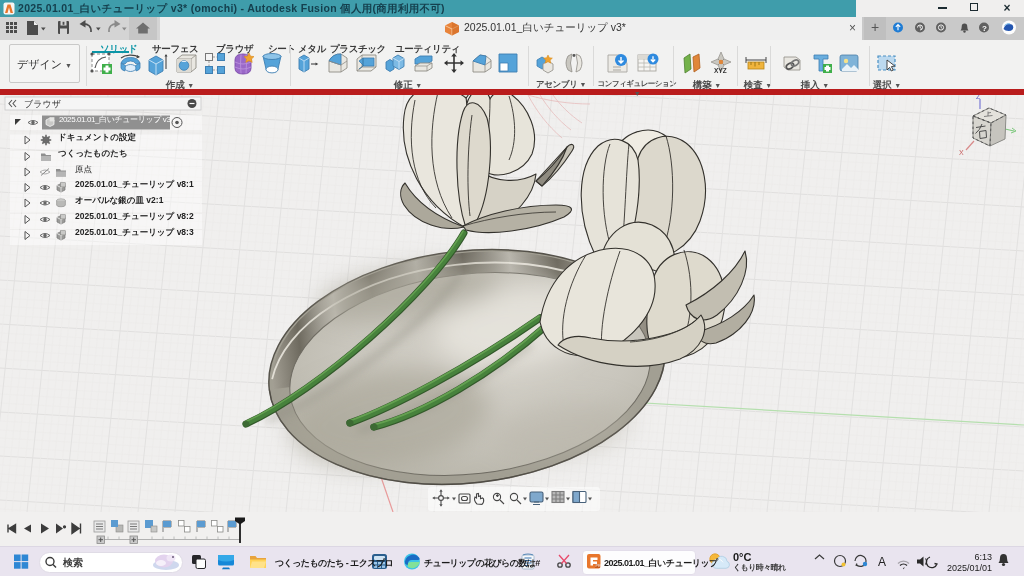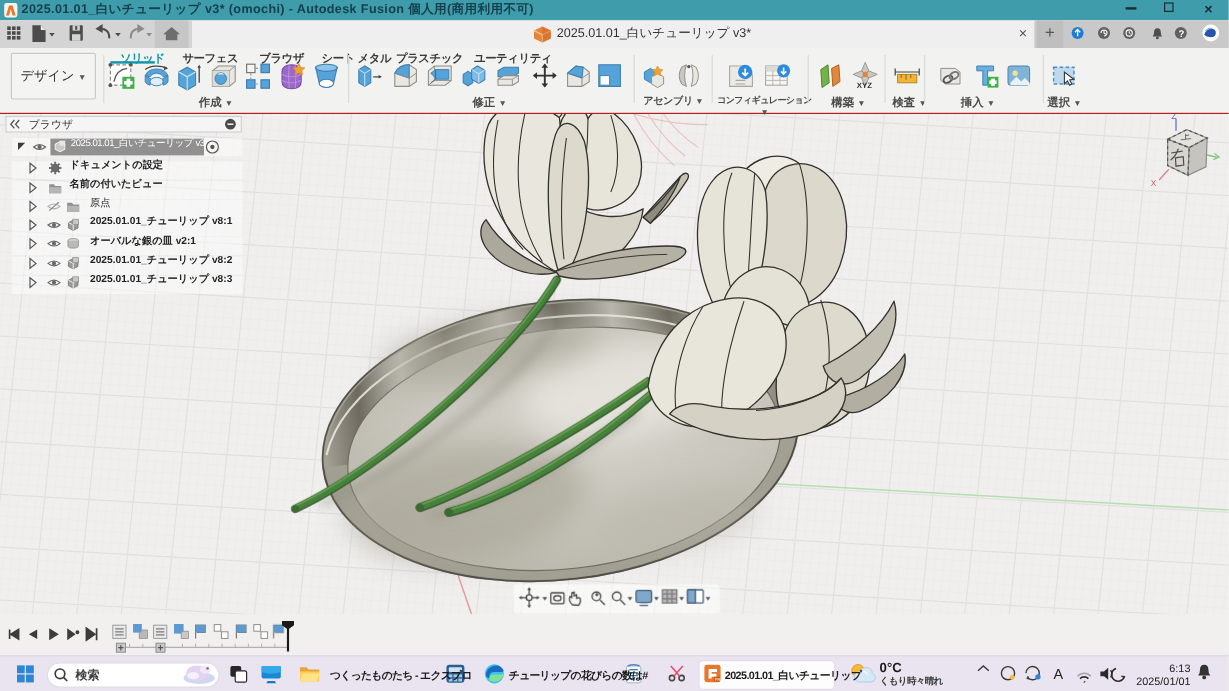--- a/index.html
+++ b/index.html
@@ -1,34 +1,34 @@
 <!DOCTYPE html>
 <html><head><meta charset="utf-8">
 <style>
 html,body{margin:0;padding:0;width:1024px;height:576px;overflow:hidden;
  font-family:"Liberation Sans",sans-serif;-webkit-font-smoothing:antialiased;}
 *{box-sizing:border-box;}
 .abs{position:absolute;}
 #stage{position:relative;width:1024px;height:576px;background:#f0efee;}
 
-#titlebar{left:0;top:0;width:1024px;height:17px;background:#3f9dab;color:#15404e;
+#titlebar{left:0;top:0;width:856px;height:17px;background:#3f9dab;color:#15404e;
  font-size:10.5px;line-height:17px;font-weight:bold;}
 #titlebar .tt{position:absolute;left:18px;top:0;letter-spacing:0.3px;}
 .winbtn{position:absolute;top:0;width:14px;height:17px;color:#1c2b31;font-size:10px;text-align:center;line-height:16px;}
 
 #topbar{left:0;top:17px;width:1024px;height:23px;background:#efefef;}
 #topbar .leftzone{position:absolute;left:0;top:0;width:160px;height:23px;background:#d4d4d4;}
 #topbar .rightzone{position:absolute;left:862px;top:0;width:162px;height:23px;background:#c9c9c9;}
 #hometab{position:absolute;left:129px;top:0;width:28px;height:23px;background:#c6c6c6;}
 #plusbtn{position:absolute;left:864px;top:0;width:22px;height:23px;background:#bfbfbf;color:#555;
  font-size:14px;text-align:center;line-height:21px;}
 .tabtext{position:absolute;left:464px;top:4px;font-size:10.5px;color:#333;font-weight:normal;}
 .tabx{position:absolute;left:849px;top:4px;font-size:11px;color:#555;}
 
-#ribbon{left:0;top:40px;width:1024px;height:55px;background:#f2f2f1;border-bottom:1px solid #b91c1c;}
+#ribbon{left:0;top:40px;width:1024px;height:55px;background:#f2f2f1;border-bottom:6px solid #b91c1c;}
 .rtab{position:absolute;top:2.5px;font-size:9.5px;letter-spacing:-0.4px;color:#3a3a3a;font-weight:bold;}
 .rtab.act{color:#0c96a7;}
 #design{position:absolute;left:9px;top:4px;width:71px;height:39px;background:#f4f4f3;
  border:1px solid #c9c9c8;border-radius:2px;font-size:11px;color:#333;text-align:center;line-height:38px;}
 .glabel{position:absolute;top:39px;font-size:9.5px;color:#4a4a4a;text-align:center;font-weight:bold;}
 .gsep{position:absolute;top:6px;width:1px;height:40px;background:#dadad9;}
 .car{color:#555;font-size:7px;}
 
 #timeline{left:0;top:512px;width:1024px;height:34px;background:#f1f0ef;}
 
@@ -546,21 +546,21 @@
         </g>
 <g transform="translate(56,230.5)">
           <path d="M1,3 L5,1 L9,3 L9,7.5 L5,9.5 L1,7.5 Z" fill="#9a9a98" stroke="#777775" stroke-width="0.7"></path>
           <path d="M1,3 L5,5 L9,3 M5,5 L5,9.5" stroke="#f2f2f2" stroke-width="0.8" fill="none"></path>
           <rect x="4.6" y="0.2" width="4.8" height="4.2" fill="#c9c9c7" stroke="#8a8a88" stroke-width="0.6"></rect>
         </g>
 </svg>
 <div class="abs" style="left:24px;top:2.5px;font-size:9px;color:#333">ブラウザ</div>
 <div class="abs" style="left:59px;top:18.5px;font-size:8px;color:#fff;font-weight:normal;letter-spacing:-0.4px">2025.01.01_白いチューリップ v3</div>
 <div class="abs" style="left:58px;top:36.8px;font-size:8.5px;color:#222;font-weight:bold">ドキュメントの設定</div>
-<div class="abs" style="left:58px;top:53.3px;font-size:8.5px;color:#222;font-weight:bold">名前の付いたビュー</div>
+<div class="abs" style="left:58px;top:53.3px;font-size:8.5px;color:#222;font-weight:bold">つくったものたち</div>
 <div class="abs" style="left:75px;top:68.8px;font-size:8.5px;color:#222;font-weight:normal">原点</div>
 <div class="abs" style="left:75px;top:84.3px;font-size:8.5px;color:#222;font-weight:bold">2025.01.01_チューリップ v8:1</div>
 <div class="abs" style="left:75px;top:99.8px;font-size:8.5px;color:#222;font-weight:bold">オーバルな銀の皿 v2:1</div>
 <div class="abs" style="left:75px;top:116.3px;font-size:8.5px;color:#222;font-weight:bold">2025.01.01_チューリップ v8:2</div>
 <div class="abs" style="left:75px;top:132.3px;font-size:8.5px;color:#222;font-weight:bold">2025.01.01_チューリップ v8:3</div>
     </div>
 
 <div id="titlebar" class="abs">
   <svg class="abs" style="left:3px;top:2px" width="12" height="13" viewBox="0 0 12 13">
         <rect x="0.5" y="0.5" width="11" height="12" rx="2" fill="#f7f5f2"></rect>

